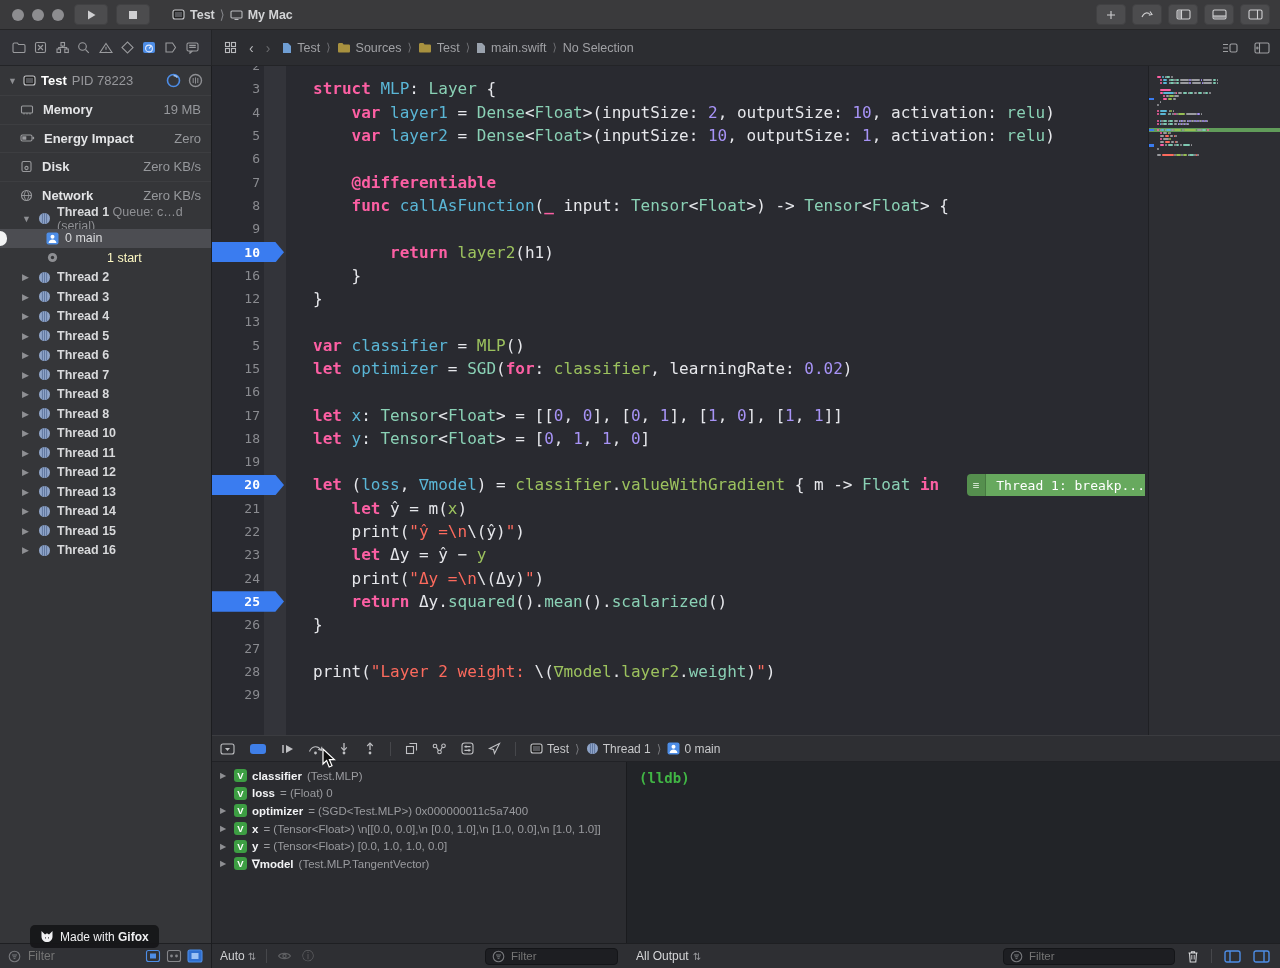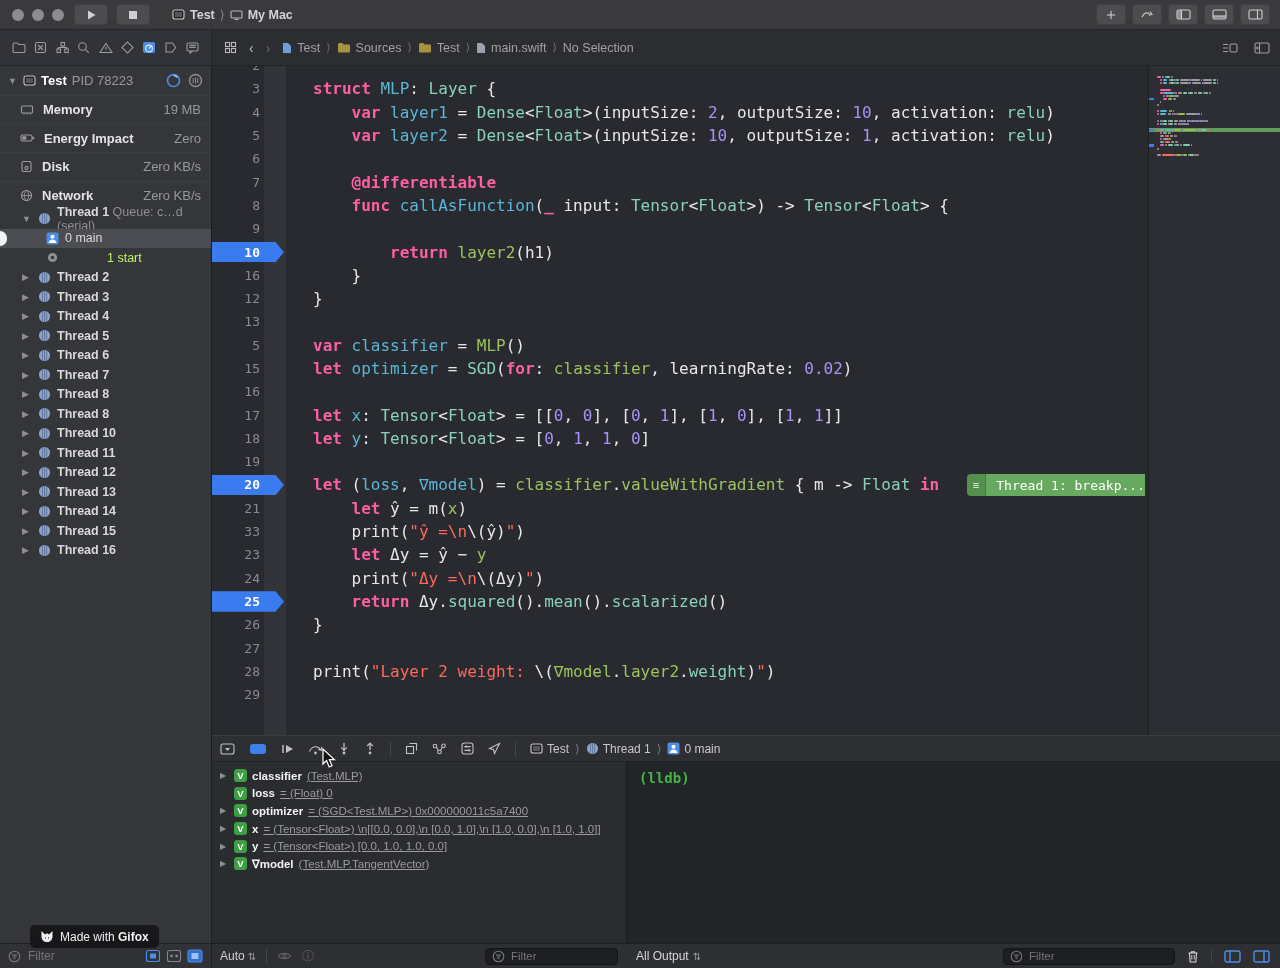--- a/index.html
+++ b/index.html
@@ -41,21 +41,21 @@
   .proc-name { font-weight:700; color:#fff; }
   .proc-pid { color:#97989c; }
   .proc-icons { margin-left:auto; display:flex; gap:7px; }
   .gauge-row { height:28.5px; display:flex; align-items:center; padding:0 10px 0 20px; gap:9px; border-top:1px solid rgba(255,255,255,0.045); }
   .gauge-row .glabel { font-weight:600; color:#e3e4e6; }
   .gauge-row .gvalue { margin-left:auto; color:#96989c; }
   .thr-row { height:19.5px; display:flex; align-items:center; gap:6px; font-size:12.5px; color:#d8d9db; padding-left:22px; position:relative; }
   .thr-row .queue { color:#8f9094; }
   .thr-row.frame { padding-left:46px; }
   .thr-row.selected { background:#4c4d52; }
-  .thr-row.dimmed { color:#bef264;gap:48px; }
+  .thr-row.dimmed { color:#fef9c3;gap:48px; }
   .cur-marker { position:absolute; left:0; top:2px; width:7px; height:15px; background:#f2f3f4; border-radius:0 7px 7px 0; }
   .disc { width:10px; color:#8e8f93; font-size:9px; flex:none; }
   .sb-filter { height:25px; background:#313236; border-top:1px solid #1e1f22; display:flex; align-items:center; padding:0 8px; gap:6px; }
   .filter-ph { color:#77787c; font-size:12px; }
   .sb-filter-icons { margin-left:auto; display:flex; gap:5px; }
 
   
   .rightcol { flex:1; display:flex; flex-direction:column; min-width:0; }
 
   
@@ -90,21 +90,21 @@
   .dbg-crumbs { display:flex; align-items:center; gap:6px; font-size:12px; color:#c7c8ca; }
   .dbg-crumbs .csep { color:#76777b; }
 
   
   .debugarea { height:181px; display:flex; min-height:0; }
   .varspane { width:414px; background:#2b2c30; padding-top:5px; overflow:hidden; }
   .var-row { height:17.6px; display:flex; align-items:center; gap:5px; padding-left:8px; font-size:11.5px; }
   .var-row .vdisc { width:9px; font-size:8px; color:#8e8f93; }
   .vbox { width:13px; height:13px; border-radius:3px; background:#3d9e43; color:#fff; font-size:9.5px; font-weight:700; display:flex; align-items:center; justify-content:center; flex:none; }
   .var-name { color:#f2f3f5; font-weight:700; white-space:nowrap; }
-  .var-detail { color:#9a9b9f; white-space:nowrap; overflow:hidden;text-decoration:underline; }
+  .var-detail { color:#9a9b9f; white-space:nowrap; overflow:hidden; }
   .consolepane { flex:1; background:#222428; border-left:1px solid #1a1b1e; padding:8px 12px; font-family:"DejaVu Sans Mono", monospace; font-size:14px; }
   .lldb { color:#41b645; font-weight:700; }
 
   
   .bottombar { height:25px; background:#2e2f33; border-top:1px solid #1e1f22; display:flex; align-items:center; position:relative; font-size:12px; }
   .bb-left { width:414px; display:flex; align-items:center; gap:10px; padding:0 8px; }
   .bb-auto { display:flex; align-items:center; gap:3px; color:#d0d1d3; }
   .chev-ud { color:#9a9b9e; font-size:10px; }
   .bb-dim { color:#5f6063; }
   .filter-field { height:17px; background:#1d1e22; border:1px solid #141518; border-radius:4px; display:flex; align-items:center; gap:5px; padding:0 6px; }
@@ -624,21 +624,21 @@
             <div class="cl"><span class="ln">13</span><span class="codetext"></span></div>
             <div class="cl"><span class="ln">5</span><span class="codetext"><span class="tk-k">var </span><span class="tk-d">classifier</span><span class="tk-p"> = </span><span class="tk-g">MLP</span><span class="tk-p">()</span></span></div>
             <div class="cl"><span class="ln">15</span><span class="codetext"><span class="tk-k">let </span><span class="tk-d">optimizer</span><span class="tk-p"> = </span><span class="tk-t">SGD</span><span class="tk-p">(</span><span class="tk-k">for</span><span class="tk-p">: </span><span class="tk-g">classifier</span><span class="tk-p">, learningRate: </span><span class="tk-n">0.02</span><span class="tk-p">)</span></span></div>
             <div class="cl"><span class="ln">16</span><span class="codetext"></span></div>
             <div class="cl"><span class="ln">17</span><span class="codetext"><span class="tk-k">let </span><span class="tk-d">x</span><span class="tk-p">: </span><span class="tk-t">Tensor</span><span class="tk-p">&lt;</span><span class="tk-t">Float</span><span class="tk-p">&gt; = [[</span><span class="tk-n">0</span><span class="tk-p">, </span><span class="tk-n">0</span><span class="tk-p">], [</span><span class="tk-n">0</span><span class="tk-p">, </span><span class="tk-n">1</span><span class="tk-p">], [</span><span class="tk-n">1</span><span class="tk-p">, </span><span class="tk-n">0</span><span class="tk-p">], [</span><span class="tk-n">1</span><span class="tk-p">, </span><span class="tk-n">1</span><span class="tk-p">]]</span></span></div>
             <div class="cl"><span class="ln">18</span><span class="codetext"><span class="tk-k">let </span><span class="tk-d">y</span><span class="tk-p">: </span><span class="tk-t">Tensor</span><span class="tk-p">&lt;</span><span class="tk-t">Float</span><span class="tk-p">&gt; = [</span><span class="tk-n">0</span><span class="tk-p">, </span><span class="tk-n">1</span><span class="tk-p">, </span><span class="tk-n">1</span><span class="tk-p">, </span><span class="tk-n">0</span><span class="tk-p">]</span></span></div>
             <div class="cl"><span class="ln">19</span><span class="codetext"></span></div>
             <div class="cl bp"><span class="lnflag"></span><span class="ln">20</span><span class="codetext"><span class="tk-k">let </span><span class="tk-p">(</span><span class="tk-d">loss</span><span class="tk-p">, </span><span class="tk-d">∇model</span><span class="tk-p">) = </span><span class="tk-g">classifier</span><span class="tk-p">.</span><span class="tk-g">valueWithGradient</span><span class="tk-p"> { m -&gt; </span><span class="tk-t">Float</span><span class="tk-k"> in</span></span><div class="bp-badge"><span class="bmenu">≡</span>
     <span class="btext">Thread 1: breakp...</span></div></div>
             <div class="cl"><span class="ln">21</span><span class="codetext"><span class="tk-p">    </span><span class="tk-k">let </span><span class="tk-p">ŷ = m(</span><span class="tk-g">x</span><span class="tk-p">)</span></span></div>
-            <div class="cl"><span class="ln">33</span><span class="codetext"><span class="tk-p">    print(</span><span class="tk-s">"ŷ =\n</span><span class="tk-p">\(ŷ)</span><span class="tk-s">"</span><span class="tk-p">)</span></span></div>
+            <div class="cl"><span class="ln">22</span><span class="codetext"><span class="tk-p">    print(</span><span class="tk-s">"ŷ =\n</span><span class="tk-p">\(ŷ)</span><span class="tk-s">"</span><span class="tk-p">)</span></span></div>
             <div class="cl"><span class="ln">23</span><span class="codetext"><span class="tk-p">    </span><span class="tk-k">let </span><span class="tk-p">Δy = ŷ − </span><span class="tk-g">y</span></span></div>
             <div class="cl"><span class="ln">24</span><span class="codetext"><span class="tk-p">    print(</span><span class="tk-s">"Δy =\n</span><span class="tk-p">\(Δy)</span><span class="tk-s">"</span><span class="tk-p">)</span></span></div>
             <div class="cl bp"><span class="lnflag"></span><span class="ln">25</span><span class="codetext"><span class="tk-p">    </span><span class="tk-k">return </span><span class="tk-p">Δy.</span><span class="tk-t">squared</span><span class="tk-p">().</span><span class="tk-t">mean</span><span class="tk-p">().</span><span class="tk-t">scalarized</span><span class="tk-p">()</span></span></div>
             <div class="cl"><span class="ln">26</span><span class="codetext"><span class="tk-p">}</span></span></div>
             <div class="cl"><span class="ln">27</span><span class="codetext"></span></div>
             <div class="cl"><span class="ln">28</span><span class="codetext"><span class="tk-p">print(</span><span class="tk-s">"Layer 2 weight: </span><span class="tk-p">\(</span><span class="tk-g">∇model</span><span class="tk-p">.</span><span class="tk-g">layer2</span><span class="tk-p">.</span><span class="tk-t">weight</span><span class="tk-p">)</span><span class="tk-s">"</span><span class="tk-p">)</span></span></div>
             <div class="cl"><span class="ln">29</span><span class="codetext"></span></div>
           </div>
       </div>
       <div class="minimap" id="minimap">

